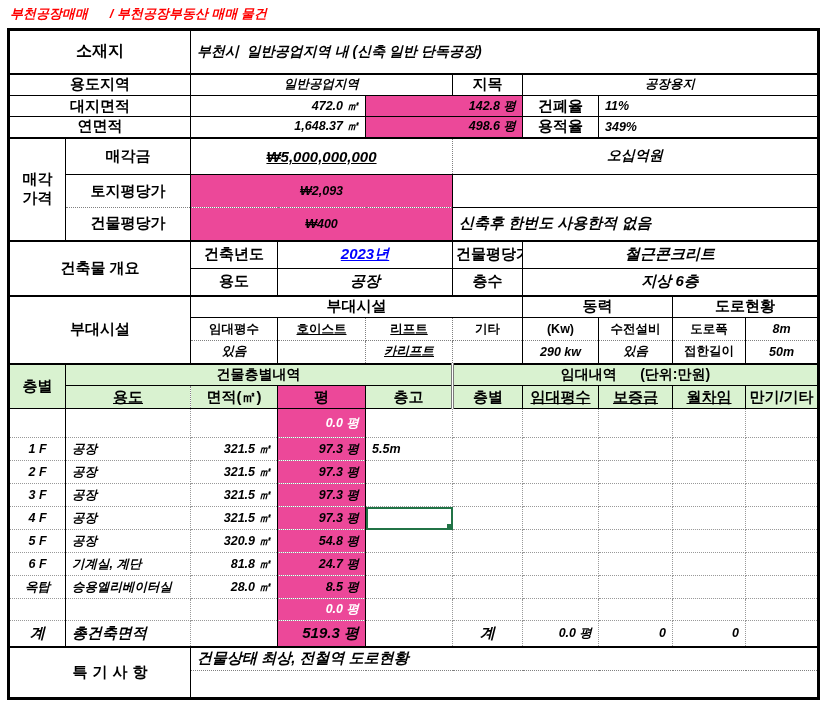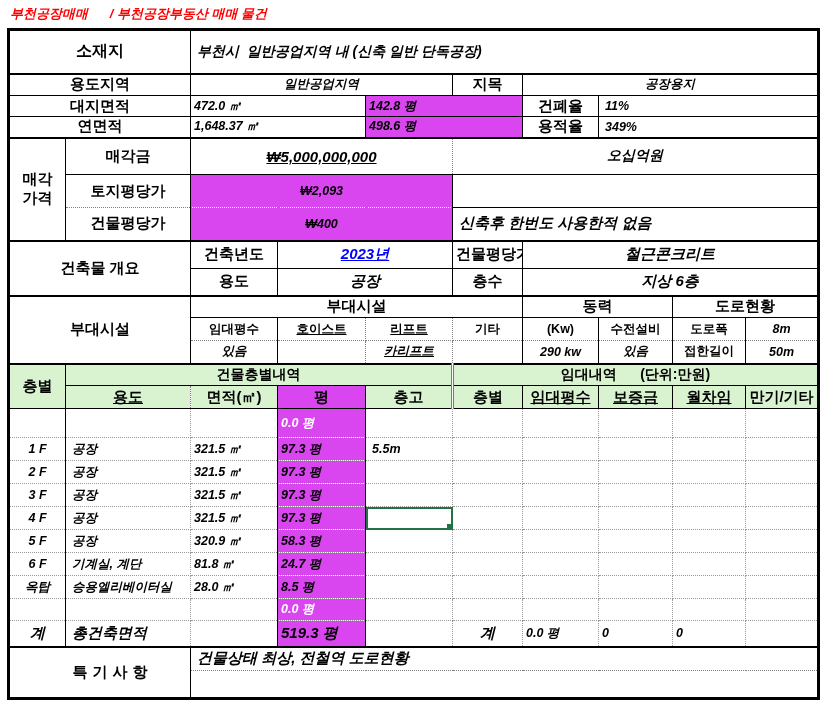--- a/index.html
+++ b/index.html
@@ -2,27 +2,27 @@
 <html><head>
 <meta charset="utf-8">
 <style>
   html,body{margin:0;padding:0;background:#fff;}
   body{width:820px;height:703px;font-family:"Liberation Sans","DejaVu Sans",sans-serif;}
   .sheet{position:relative;width:820px;height:703px;background:#fff;overflow:hidden;}
   .doc-title{position:absolute;left:10px;top:5px;font-size:13px;font-weight:bold;font-style:italic;color:#ff0000;white-space:pre;}
   table.grid{position:absolute;left:7px;top:28px;width:806px;border-collapse:collapse;table-layout:fixed;border:3px solid #000;}
   td{border:1px solid #000;font-size:12.5px;font-weight:bold;color:#000;vertical-align:middle;padding:0 3px;overflow:hidden;white-space:nowrap;}
   .ctr{text-align:center;}
-  .rt{text-align:left;padding-right:6px;}
+  .rt{text-align:right;padding-right:6px;}
   .lf{text-align:left;padding-left:6px;}
   .it{font-style:italic;}
   .red{color:#000000;}
   .blue{color:#0000ff;text-decoration:underline;}
   .wht{color:#ffffff;}
-  .yel{background:#d946ef;}
+  .yel{background:#ec4899;}
   .grn{background:#d9f2d0;}
   .fs13{font-size:15px;} .fs14{font-size:14px;} .fs15{font-size:15px;} .fs16{font-size:16px;}
   .lsp{letter-spacing:5px;padding-left:28px;}
   .pre{white-space:pre;}
   .bt2{border-top:2px solid #000;}
   .btblue{border-top:3px double #89a8c8;}
   .hvyL{border-left:3px double #7a7a7a;}
   .vdot{border-left:1px dotted #808080;} .vdotR{border-right:1px dotted #808080;text-decoration:underline;}
   .hdotT{border-top:1px dotted #808080;} .hdotB{border-bottom:1px dotted #808080;}
   tr.fr td{border:1px dotted #999;}
@@ -226,21 +226,21 @@
       <td></td>
       <td></td>
       <td></td>
       <td></td>
     </tr>
 
     <tr class="fr" style="height:23px">
       <td class="c0 ctr it">5 F</td>
       <td class="lf it">공장</td>
       <td class="rt it">320.9 ㎡</td>
-      <td class="yel rt it">58.3 평</td>
+      <td class="yel rt it">54.8 평</td>
       <td class="lf it"></td>
       <td class="hvyL"></td>
       <td></td>
       <td></td>
       <td></td>
       <td></td>
     </tr>
 
     <tr class="fr" style="height:23px">
       <td class="c0 ctr it">6 F</td>

